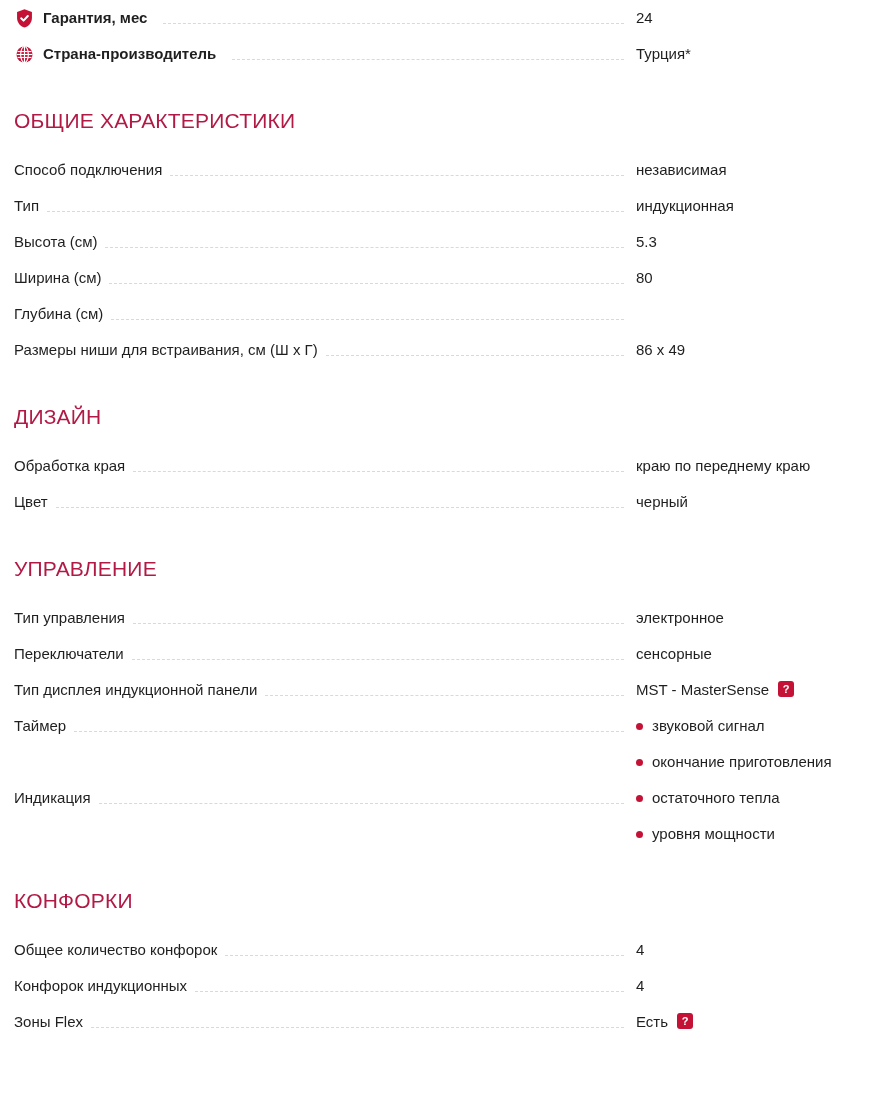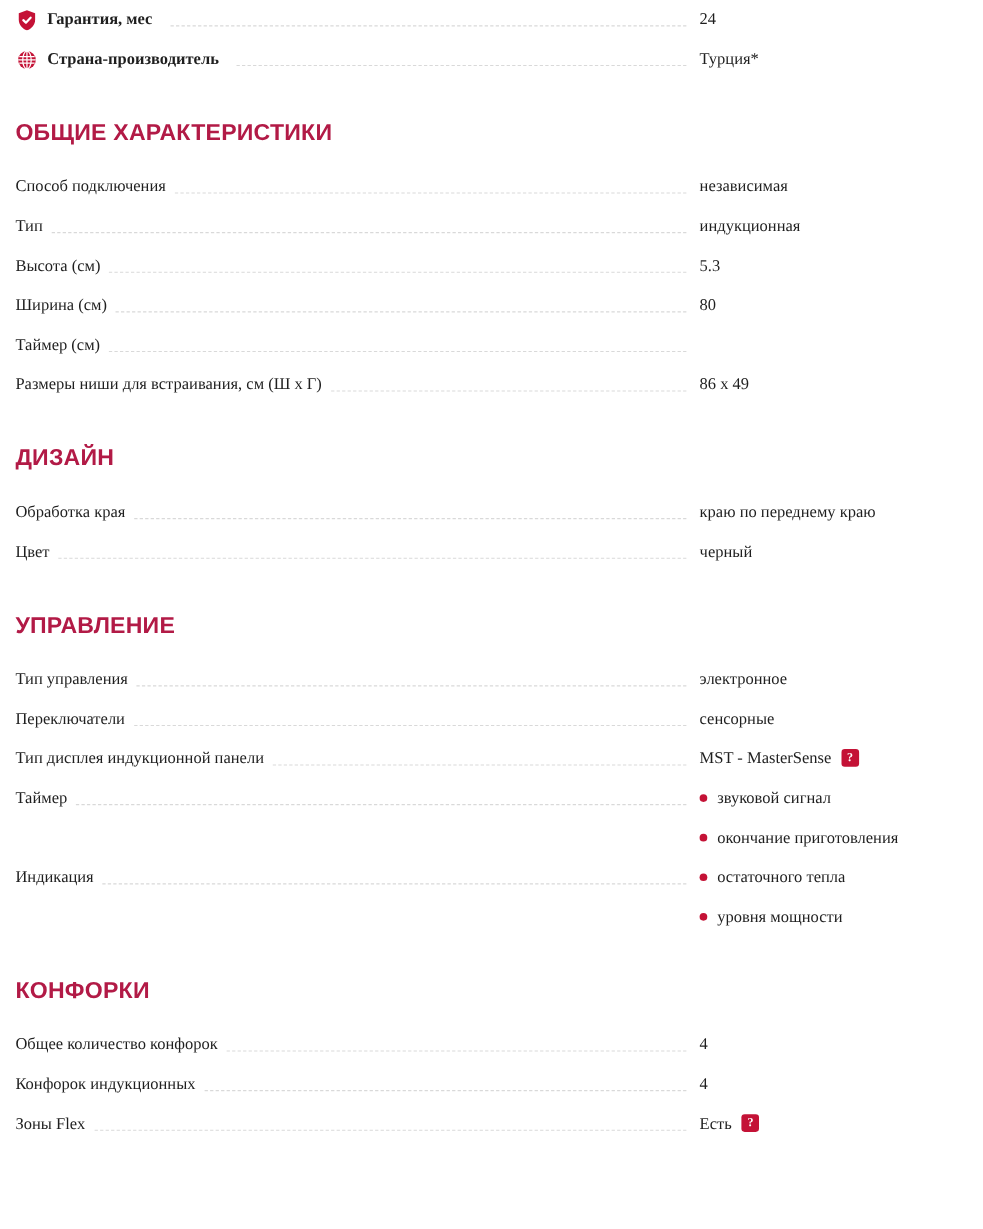--- a/index.html
+++ b/index.html
@@ -8,21 +8,20 @@
     font-family:"Liberation Sans","DejaVu Sans",sans-serif;
     color:#1f1f1f;
   }
   .page{padding:0 14px 0 14px;}
 
   
   .spec-row{
     display:grid;
     grid-template-columns:622px 1fr;
     min-height:36px;
-    font-family:Liberation Serif, serif;
   }
   .row-main{
     display:flex;
     align-items:center;
     height:36px;
   }
   .spec-label{
     font-size:15px;
     line-height:36px;
     white-space:nowrap;
@@ -46,21 +45,21 @@
   
   .icon-row .row-main{gap:8px;}
   .icon-row .spec-label{font-weight:bold;}
   .top-icon{
     width:21px;height:21px;flex:0 0 auto;display:block;
   }
 
   
   .section-title{
     font-size:21px;
-    font-weight:700;
+    font-weight:400;
     color:#b21a46;
     text-transform:uppercase;
     line-height:26px;
     margin:36px 0 18px 0;
     letter-spacing:.2px;
   }
 
   
   ul.bullet-list{list-style:none;margin:0;padding:0;}
   ul.bullet-list li{
@@ -142,21 +141,21 @@
   </div>
   <div class="spec-row">
     <div class="row-main">
         <span class="spec-label">Ширина (см)</span>
         <span class="leader"></span>
       </div>
     <div class="row-value">80</div>
   </div>
   <div class="spec-row">
     <div class="row-main">
-        <span class="spec-label">Таймер (см)</span>
+        <span class="spec-label">Глубина (см)</span>
         <span class="leader"></span>
       </div>
   </div>
   <div class="spec-row">
     <div class="row-main">
         <span class="spec-label">Размеры ниши для встраивания, см (Ш х Г)</span>
         <span class="leader"></span>
       </div>
     <div class="row-value">86 x 49</div>
   </div>

